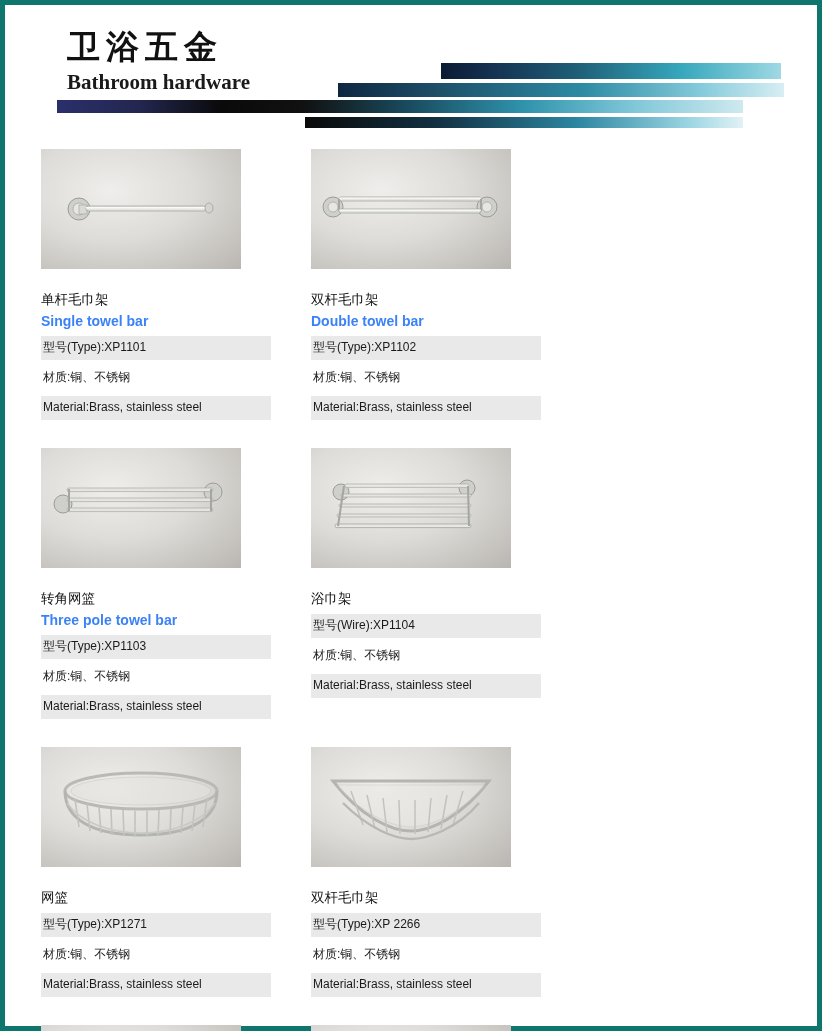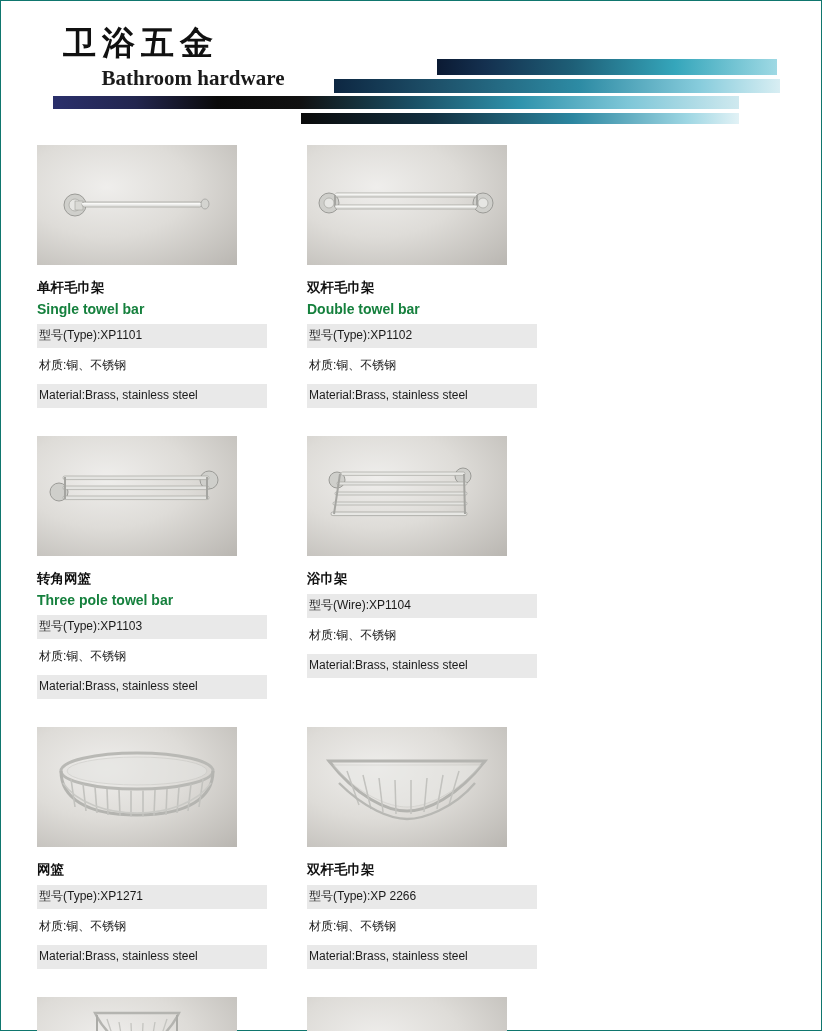--- a/index.html
+++ b/index.html
@@ -11,21 +11,21 @@
     height: 1031px;
     background: #ffffff;
     font-family: "Liberation Sans", sans-serif;
     overflow: hidden;
   }
   .page {
     position: relative;
     width: 822px;
     height: 1031px;
     box-sizing: border-box;
-    border: 1px solid #0f766e;
+    border: 5px solid #0f766e;
     background: #ffffff;
   }
 
   
   .header {
     position: relative;
     height: 140px;
     overflow: hidden;
   }
   .brand {
@@ -44,21 +44,20 @@
     white-space: nowrap;
   }
   .brand-en {
     font-family: "Liberation Serif", serif;
     font-size: 21px;
     font-weight: bold;
     color: #1a1a1a;
     line-height: 26px;
     margin-top: 2px;
     white-space: nowrap;
-    text-align: center;
   }
 
   
   .ribbon {
     position: absolute;
     pointer-events: none;
   }
   .bar1 {
     left: 436px;
     top: 58px;
@@ -107,29 +106,29 @@
   }
   .photo {
     width: 200px;
     height: 120px;
     position: relative;
     overflow: hidden;
     background: radial-gradient(ellipse at 35% 35%, #efeeec 0%, #dedcd8 45%, #b9b6b1 100%);
   }
   .name-cn {
     font-size: 13.5px;
-    font-weight: bold;
+    font-weight: normal;
     color: #111111;
-    margin-top: 14px;
+    margin-top: 22px;
     line-height: 18px;
   }
   .name-en {
     font-size: 14px;
     font-weight: bold;
-    color: #15803d;
+    color: #3b82f6;
     margin-top: 3px;
     line-height: 18px;
   }
   .spec {
     font-size: 12px;
     color: #1a1a1a;
     line-height: 16px;
     padding: 3px 4px 5px 2px;
     width: 230px;
     box-sizing: border-box;

